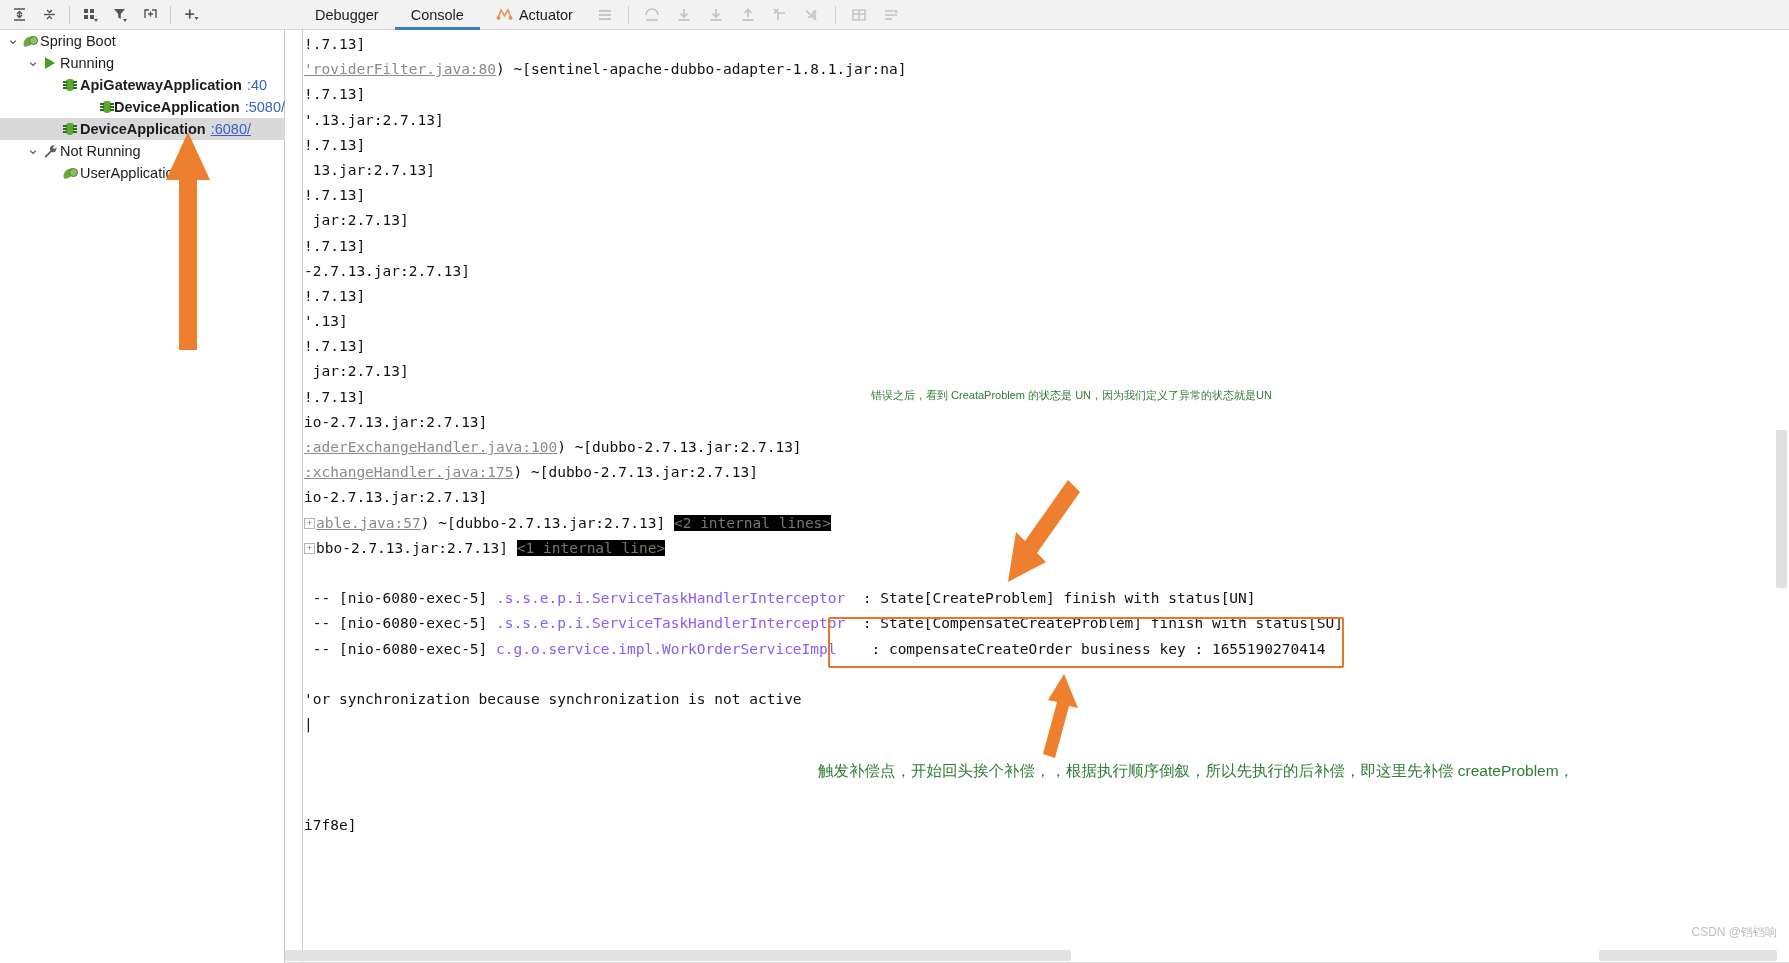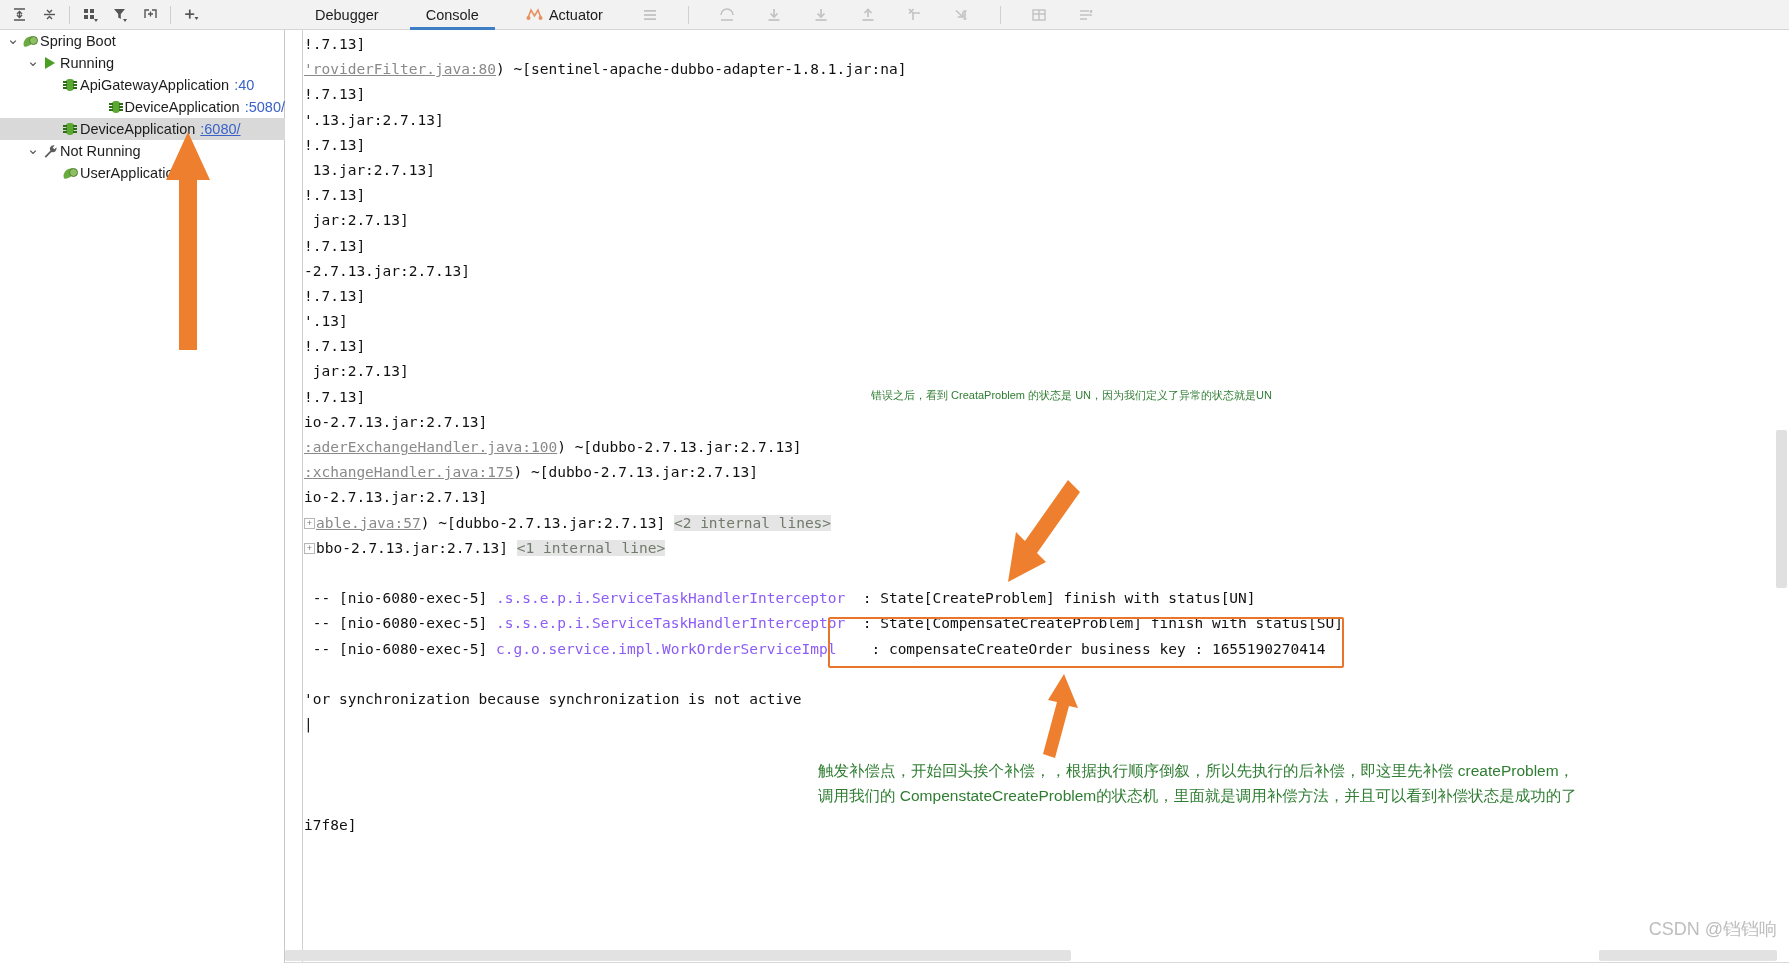--- a/index.html
+++ b/index.html
@@ -29,61 +29,61 @@
     color: #5a5a5a;
   }
   .tb-sep { width: 1px; height: 18px; background: #cfcfcf; margin: 0 5px; }
 
   .tree { position: absolute; top: 30px; left: 0; width: 285px; font-size: 14.5px; color: #1c1c1c; }
   .tree-row { position: relative; height: 22px; display: flex; align-items: center; white-space: nowrap; }
   .tree-row.selected { background: #d9d9d9; }
   .chev { width: 14px; text-align: center; color: #5a5a5a; font-size: 10px; line-height: 1; }
   .node-ico { width: 20px; display: flex; align-items: center; justify-content: center; }
   .node-lbl { font-weight: 400; }
-  .node-lbl.bold { font-weight: normal; }
+  .node-lbl.bold { font-weight: bold; }
   .node-port { color: #3a62c8; margin-left: 5px; }
   .node-port.link { text-decoration: underline; }
 
   
   .ico-leaf { width: 15px; height: 13px; position: relative; }
   .ico-leaf .l1 { position: absolute; left: 0; top: 2px; width: 11px; height: 9px;
       background: #6aaa3f; border-radius: 9px 2px 9px 2px; transform: rotate(-12deg); }
   .ico-leaf .l2 { position: absolute; left: 6px; top: 1px; width: 9px; height: 9px;
       border-radius: 50%; background: #8fbf63; border: 1.5px solid #4e8030; box-sizing: border-box; }
   .ico-bug { width: 14px; height: 14px; position: relative; }
   .ico-bug .body { position: absolute; left: 3px; top: 1px; width: 8px; height: 12px;
       background: #5aa832; border-radius: 4px 4px 5px 5px; }
   .ico-bug .lg { position: absolute; width: 4px; height: 1.6px; background: #2f6b18; }
   .ico-play { width: 0; height: 0; border-left: 10px solid #4a9e24; border-top: 6px solid transparent; border-bottom: 6px solid transparent; }
 
   
   .main { position: absolute; left: 285px; top: 0; right: 0; height: 963px; background: #fff; }
   .main-toolbar {
     position: relative; height: 30px; background: #f2f2f2; border-bottom: 1px solid #d6d6d6;
-    display: flex; align-items: center; padding-left: 14px; gap: 15px;
+    display: flex; align-items: center; padding-left: 14px; gap: 0;
   }
   .tab {
     font-size: 14.5px; color: #1c1c1c; padding: 0 16px; height: 30px;
     display: flex; align-items: center; gap: 6px;
   }
   .tab.active { box-shadow: inset 0 -3px 0 #3d7ec4; }
   .mtb-btn { width: 32px; height: 26px; display: flex; align-items: center; justify-content: center; color: #b9b9b9; }
   .mtb-sep { width: 1px; height: 18px; background: #d0d0d0; margin: 0 7px; }
 
   .gutter { position: absolute; left: 0; top: 30px; width: 18px; bottom: 0; background: #fff; border-right: 1px solid #d0d0d0; }
 
   .console {
     position: absolute; left: 19px; top: 30px; right: 0; bottom: 0;
     font-family: "DejaVu Sans Mono", "Liberation Mono", monospace;
     font-size: 14.5px; line-height: 25.2px; color: #111;
     white-space: pre; overflow: hidden; padding-top: 2px;
   }
   .ln { height: 25.2px; white-space: pre; }
   .lnk { color: #8a8a8a; text-decoration: underline; }
-  .hl { background: #e5e5e5; color: #707b6b; }
+  .hl { background: #000000; color: #707b6b; }
   .cyan { color: #8b5cf6; }
   .fold {
     display: inline-block; width: 11px; height: 11px; border: 1px solid #b6b6b6;
     color: #7a7a7a; font-size: 9px; line-height: 9px; text-align: center;
     position: relative; top: -2px; margin-right: 1px; background: #fff;
     font-family: "Liberation Sans", sans-serif;
   }
 
   
   .anno { position: absolute; color: #2f7d32; font-family: "Liberation Sans", sans-serif; white-space: nowrap; }
@@ -95,21 +95,21 @@
     border: 2px solid #e8762a; border-radius: 2px;
   }
 
   .arrow { position: absolute; }
 
   
   .vscroll { position: absolute; right: 2px; top: 430px; width: 11px; height: 158px; background: #e0e0e0; border-radius: 2px; }
   .hscroll { position: absolute; left: 0px; bottom: 2px; width: 786px; height: 11px; background: #e2e2e2; border-radius: 2px; }
   .hscroll2 { position: absolute; right: 12px; bottom: 2px; width: 178px; height: 11px; background: #e2e2e2; border-radius: 2px; }
 
-  .watermark { position: absolute; right: 12px; bottom: 22px; color: #bdbdbd; font-size: 18px; font-family: "Liberation Sans", sans-serif; }
+  .watermark { position: absolute; right: 12px; bottom: 22px; color: #bdbdbd; font-size: 12px; font-family: "Liberation Sans", sans-serif; }
   .bottom-rule { position: absolute; left: 0; right: 0; bottom: 0; height: 1px; background: #d9d9d9; }
 </style>
 </head>
 <body>
 
 <div id="root">
 
   <div class="left-panel">
 
     <div class="left-toolbar">
@@ -383,17 +383,16 @@
   <svg class="arrow" style="left:1030px; top:672px;" width="60" height="88" viewBox="0 0 60 88">
     <path d="M34 2 L48 36 L39 34 L25 86 L13 82 L27 30 L18 28 Z" fill="#ee7f2e"></path>
   </svg>
 
   <div class="hl-box"></div>
 
   <div class="anno anno-top">错误之后，看到 CreataProblem 的状态是 UN，因为我们定义了异常的状态就是UN</div>
 
   <div class="anno anno-bot">
     <div>触发补偿点，开始回头挨个补偿，，根据执行顺序倒叙，所以先执行的后补偿，即这里先补偿 createProblem，</div>
-    <div>调用我们的 CompenstateCreateProblem的状态机，里面就是调用补偿方法，并且可以看到补偿状态是成功的了</div>
   </div>
 
   <div class="watermark">CSDN @铛铛响</div>
 </div>
 
 </body></html>

